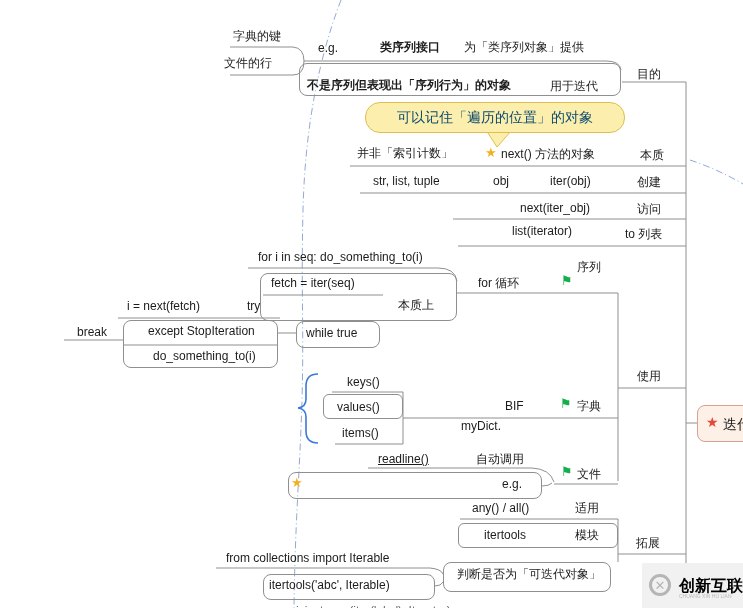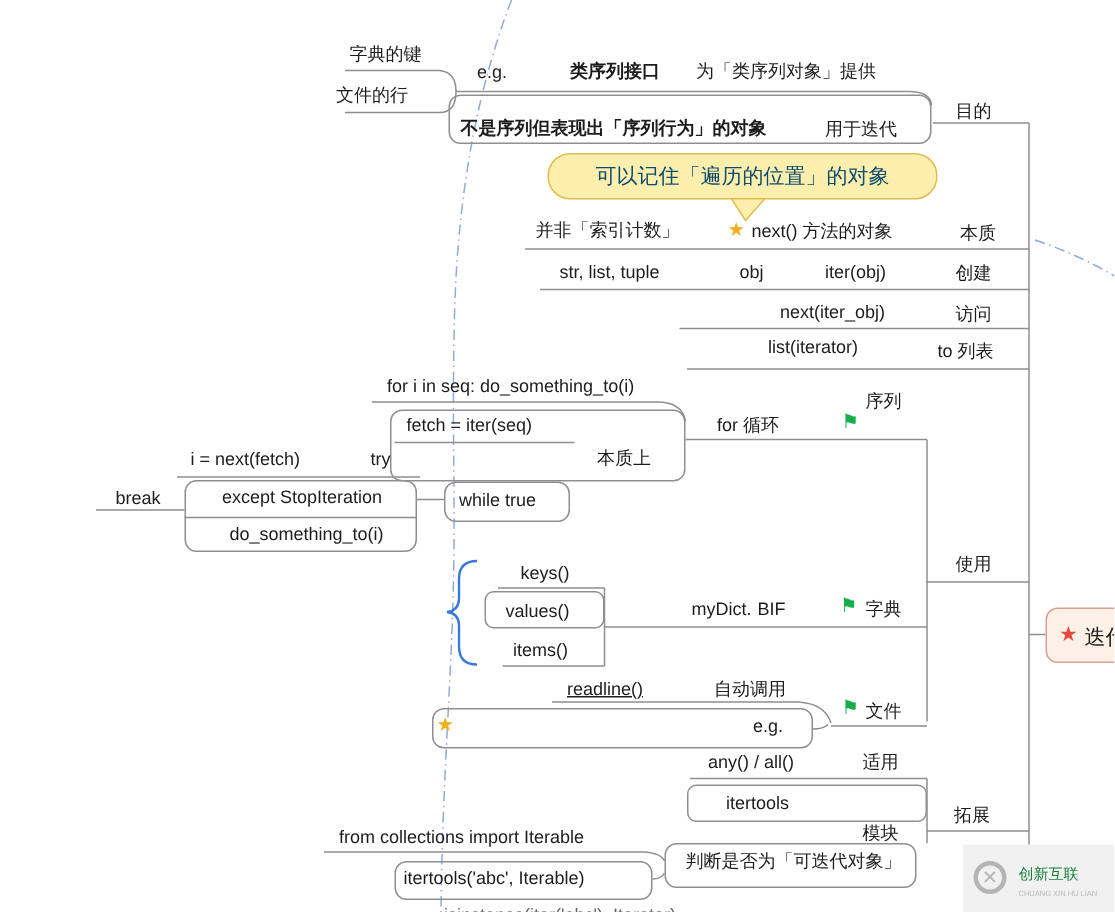--- a/index.html
+++ b/index.html
@@ -20,21 +20,21 @@
            border:1px solid #d8a090;border-radius:8px;box-sizing:border-box;}
   .icon{position:absolute;line-height:1;}
   .flag{color:#16ad4d;font-size:13px;}
   .star{color:#f2b01e;font-size:13px;}
   .rstar{color:#e4493c;font-size:14px;}
   .clip{position:absolute;left:296px;top:601px;width:200px;height:7px;overflow:hidden;}
   .clip span{font-size:12px;color:#666;white-space:nowrap;}
   .wm{position:absolute;left:642px;top:563px;width:101px;height:45px;background:#f1f1f1;}
   .wm-logo{position:absolute;left:7px;top:11px;width:22px;height:22px;border:3px solid #b5b5b5;border-radius:50%;
            display:flex;align-items:center;justify-content:center;color:#b5b5b5;font-weight:bold;font-size:13px;box-sizing:border-box;}
-  .wm-name{position:absolute;left:37px;top:13px;font-size:10px;font-weight:normal;color:#15803d;white-space:nowrap;letter-spacing:0px;}
+  .wm-name{position:absolute;left:37px;top:13px;font-size:16px;font-weight:bold;color:#000000;white-space:nowrap;letter-spacing:0px;}
   .wm-sub{position:absolute;left:37px;top:30px;font-size:5px;color:#b9b9b9;white-space:nowrap;}
   .roottext{position:absolute;left:25px;top:10px;font-size:14px;color:#1c1c1c;white-space:nowrap;}
 </style>
 </head>
 <body>
 
 <div class="stage">
 
   <svg class="lines" viewBox="0 0 743 608">
     <path d="M341,0 C318,60 305,130 303,210 C301,290 304,330 302,400 C300,470 295,520 294,608" fill="none" stroke="#93a9d4" stroke-width="1" stroke-dasharray="7 3 1 3"></path>
@@ -120,36 +120,36 @@
   <span class="t" style="left:127px;top:300px;">i = next(fetch)</span>
   <span class="t" style="left:77px;top:326px;">break</span>
   <span class="t" style="left:148px;top:325px;">except StopIteration</span>
   <span class="t" style="left:306px;top:327px;">while true</span>
   <span class="t" style="left:153px;top:350px;">do_something_to(i)</span>
   <span class="t" style="left:637px;top:370px;">使用</span>
 
   <span class="t" style="left:347px;top:376px;">keys()</span>
   <span class="t" style="left:337px;top:401px;">values()</span>
   <span class="t" style="left:342px;top:427px;">items()</span>
-  <span class="t" style="left:423px;top:400px;padding-left:38px;">myDict.</span>
+  <span class="t" style="left:423px;top:420px;padding-left:38px;">myDict.</span>
   <span class="t" style="left:505px;top:400px;">BIF</span>
   <span class="icon flag" style="left:560px;top:397px;">⚑</span>
   <span class="t" style="left:577px;top:400px;">字典</span>
 
   <span class="t" style="left:378px;top:453px;text-decoration:underline;">readline()</span>
   <span class="t" style="left:476px;top:453px;">自动调用</span>
   <span class="icon flag" style="left:561px;top:465px;">⚑</span>
   <span class="t" style="left:577px;top:468px;">文件</span>
   <span class="icon star" style="left:291px;top:476px;">★</span>
   <span class="t" style="left:502px;top:478px;">e.g.</span>
 
   <span class="t" style="left:472px;top:502px;">any() / all()</span>
   <span class="t" style="left:575px;top:502px;">适用</span>
   <span class="t" style="left:484px;top:529px;text-align:center;">itertools</span>
-  <span class="t" style="left:575px;top:549px;text-align:center;">模块</span>
+  <span class="t" style="left:575px;top:529px;text-align:center;">模块</span>
   <span class="t" style="left:636px;top:537px;">拓展</span>
   <span class="t" style="left:226px;top:552px;">from collections import Iterable</span>
   <span class="t" style="left:269px;top:579px;">itertools('abc', Iterable)</span>
   <span class="t" style="left:457px;top:568px;">判断是否为「可迭代对象」</span>
   <div class="clip"><span>isinstance(iter('abc'), Iterator)</span></div>
 
   <div class="rootbox">
     <span class="icon rstar" style="left:8px;top:9px;">★</span>
     <span class="roottext">迭代器</span>
   </div>

